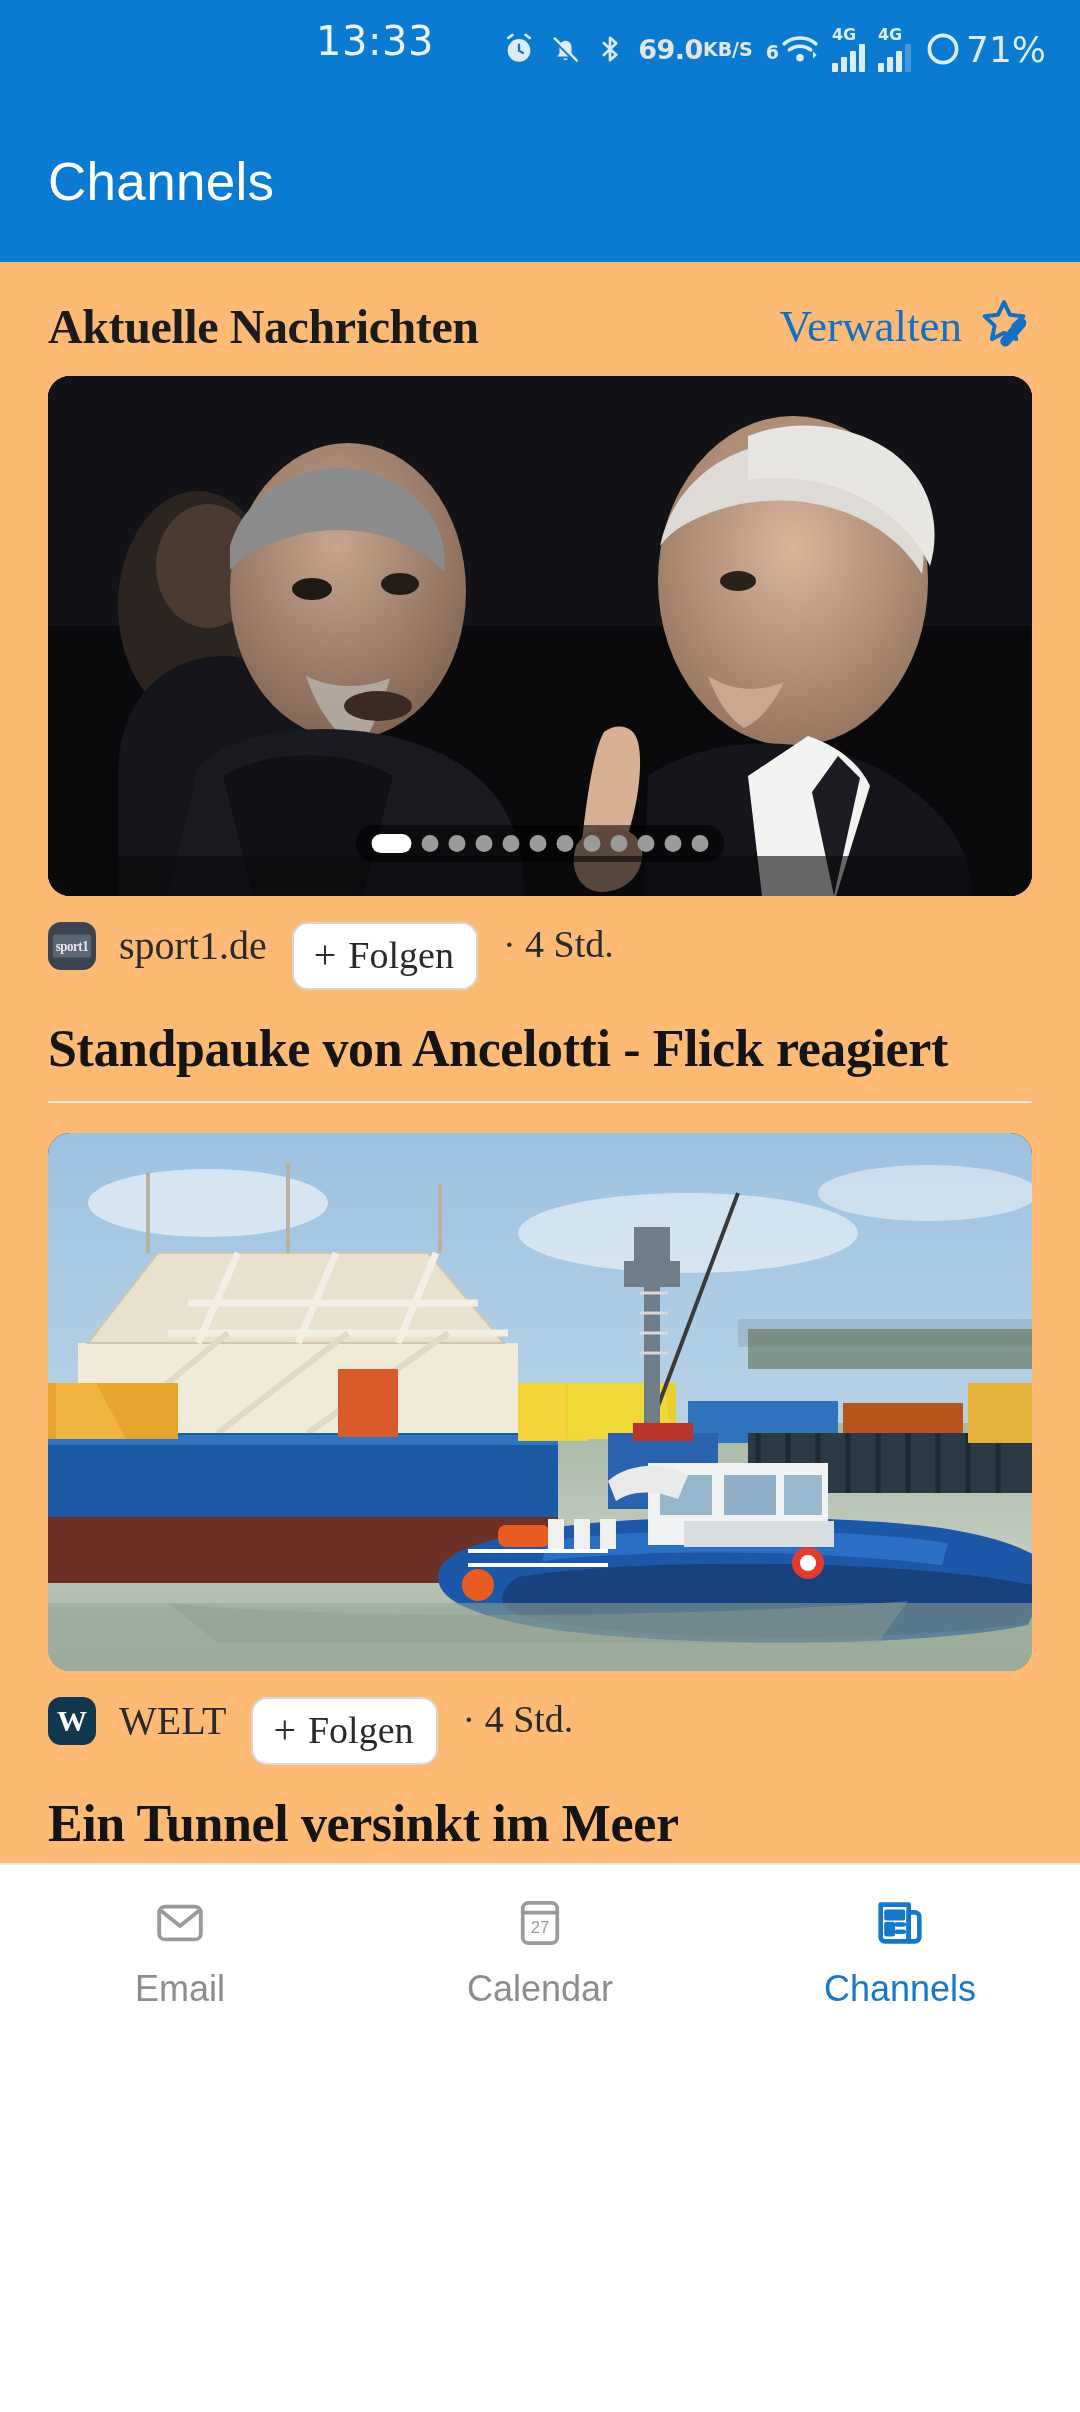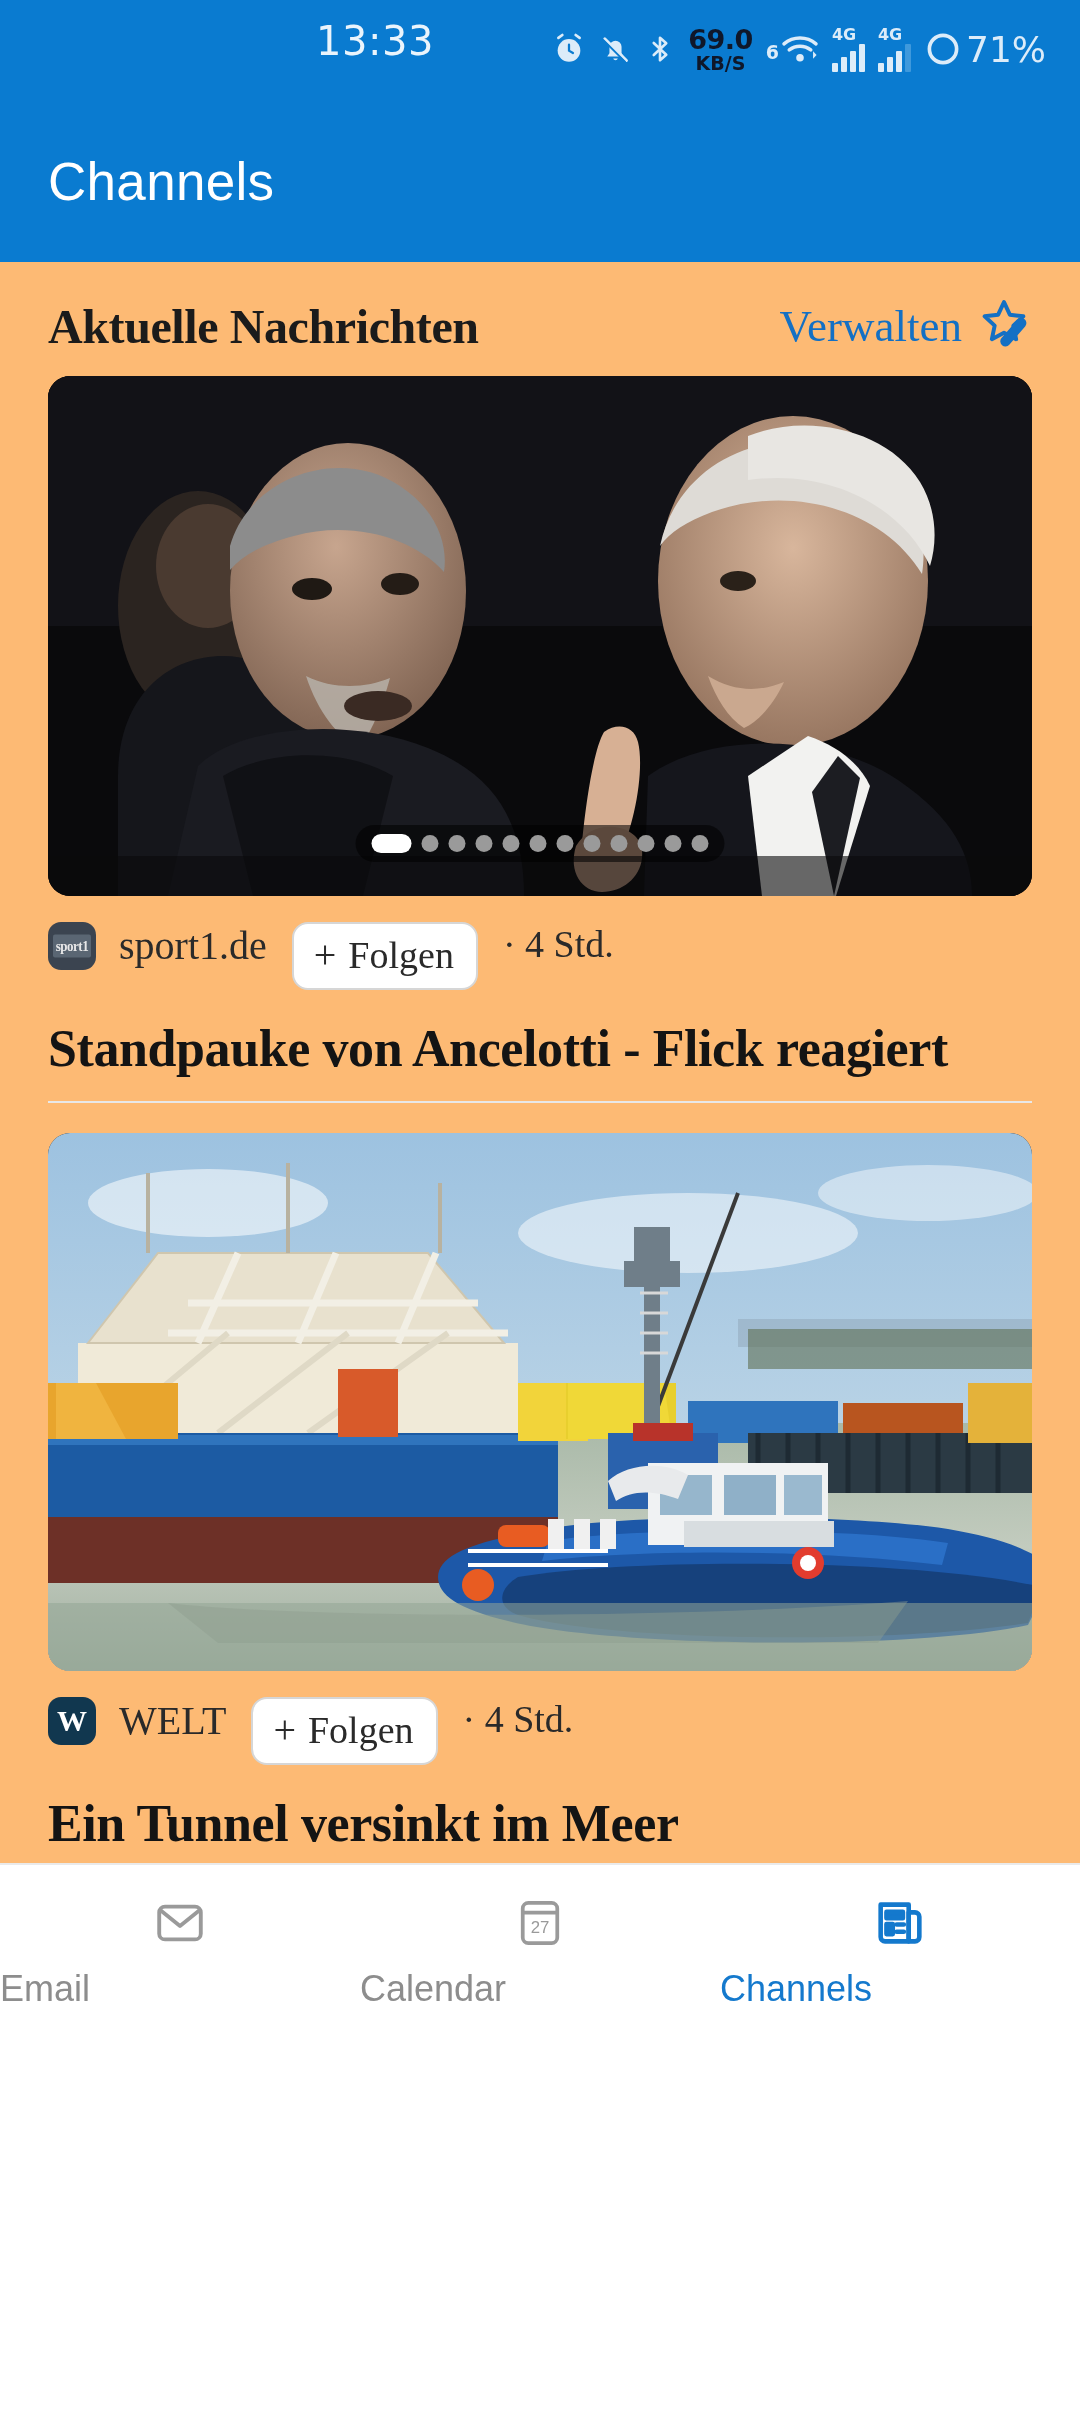--- a/index.html
+++ b/index.html
@@ -23,21 +23,21 @@
     text-align:center; color:#eaf4fc;
     font-size:40px; letter-spacing:0.5px;
     font-family:"DejaVu Sans", sans-serif;
     padding-right:330px;
   }
   .sb-right {
     position:absolute; right:34px; top:22px;
     display:flex; align-items:center; gap:13px; height:54px;
   }
   .sb-ic { display:flex; align-items:center; justify-content:center; color:#dcecf9; }
-  .kbs { display:flex; flex-direction:column; align-items:center; line-height:1; color:#0f172a;
+  .kbs { display:flex; align-items:center; line-height:1; color:#e5e5e5;
          font-family:"DejaVu Sans", sans-serif; }
   .kbs .n { font-size:27px; font-weight:700; letter-spacing:-0.5px;}
   .kbs .u { font-size:19px; font-weight:700; margin-top:1px;}
   .wifi-wrap { display:flex; align-items:flex-end; gap:2px; }
   .wifi-six { font-size:19px; font-weight:700; color:#dcecf9; margin-bottom:2px; font-family:"DejaVu Sans", sans-serif;}
   .sig { display:flex; flex-direction:column; align-items:center; }
   .sig .g4 { font-size:16px; font-weight:700; color:#dcecf9; line-height:1; margin-bottom:1px;
              align-self:flex-start; font-family:"DejaVu Sans", sans-serif;}
   .bars { display:flex; align-items:flex-end; gap:3px; height:28px; }
   .bars i { display:block; width:6px; background:#dcecf9; border-radius:1px; }
@@ -120,21 +120,21 @@
   .divider { height:2px; background:#e8e8e8; margin:22px 48px 0 48px; }
 
   
   .bottomnav {
     flex:0 0 168px; height:168px; background:#fff;
     border-top:2px solid #eaeaea;
     display:flex; align-items:stretch;
   }
   .nav-item {
     flex:1 1 25%; display:flex; flex-direction:column;
-    justify-content:center; gap:14px; padding-top:6px;
+    align-items:center; justify-content:center; gap:14px; padding-top:6px;
   }
   .nav-label { font-size:36px; color:#8d8d8d; }
   .nav-item.active .nav-label { color:#1479cd; }
   .nav-icon { height:62px; display:flex; align-items:center; justify-content:center; }
 
   
   .art { position:absolute; inset:0; }
 </style>
 </head>
 <body>

